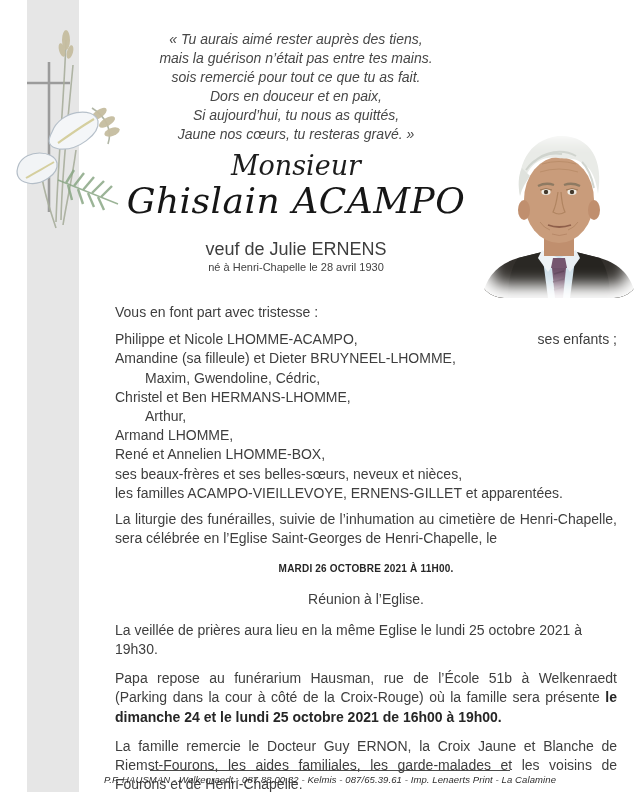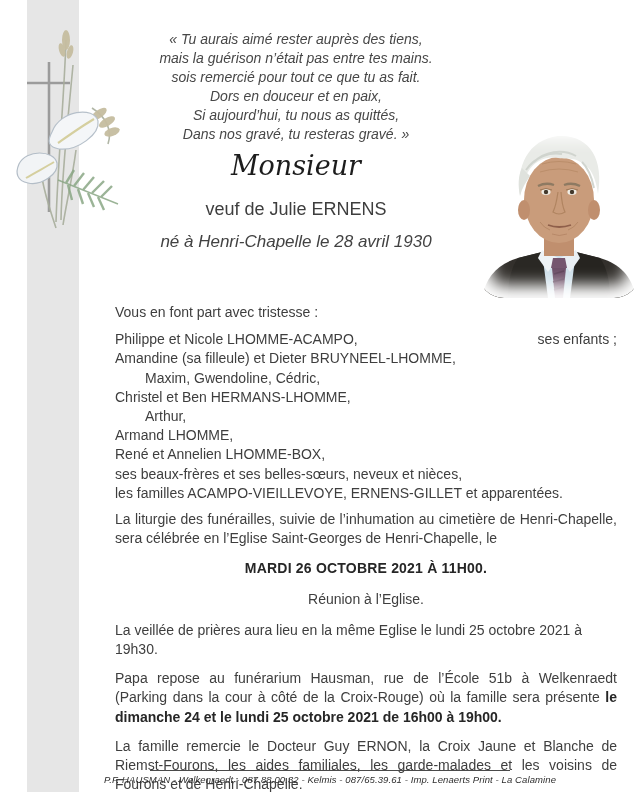--- a/index.html
+++ b/index.html
@@ -10,35 +10,35 @@
   
   .band{position:absolute;left:27px;top:0;width:52px;height:792px;background:#e6e6e6;}
   
   .flowers{position:absolute;left:6px;top:10px;width:150px;height:242px;}
   
   .header{position:absolute;left:96px;top:30px;width:400px;text-align:center;}
   .quote{font-style:italic;font-size:14px;line-height:19px;color:#474747;}
   .m-title{font-family:"DejaVu Serif",serif;font-style:italic;font-size:27px;line-height:31px;color:#1c1c1c;margin-top:6px;}
   .m-name{font-family:"DejaVu Serif",serif;font-style:italic;font-size:36px;line-height:40px;color:#161616;letter-spacing:.5px;}
   .m-sub{font-size:18px;line-height:18px;margin-top:19px;color:#3e3e3e;}
-  .dates{margin-top:14px;font-size:17px;line-height:19px;color:#424242;font-style:italic;}
+  .dates{font-size:11px;line-height:19px;color:#424242;}
   
   .photo{position:absolute;left:478px;top:126px;width:162px;height:172px;border-radius:26px;overflow:hidden;}
   .photo svg{display:block;}
   .photo-fade{position:absolute;inset:0;border-radius:26px;box-shadow:inset 0 0 16px 13px #ffffff;pointer-events:none;}
   
   .bodycol{position:absolute;left:115px;top:303px;width:502px;font-size:14px;line-height:19.2px;color:#3e3e3e;}
   .intro{margin-bottom:8px;}
   .fam-line{display:flex;justify-content:space-between;}
   .indent{padding-left:30px;}
   .right-line{text-align:right;}
   .para{text-align:justify;margin-top:7px;}
   .center-line{text-align:center;margin-top:11px;}
   .bold{font-weight:bold;color:#262626;}
-  .mardi{font-weight:bold;color:#262626;font-size:14px;letter-spacing:.2px;}
+  .mardi{font-weight:bold;color:#262626;font-size:10px;letter-spacing:.2px;}
   
   .footer{position:absolute;left:90px;top:770px;width:480px;text-align:center;}
   .footer-rule{width:360px;margin:0 auto;border-top:1px solid #4a4a4a;}
   .footer-text{font-style:italic;font-size:9.5px;line-height:13px;color:#2e2e2e;margin-top:2px;letter-spacing:.1px;}
 </style>
 </head>
 <body>
 
 <div class="page">
 
@@ -94,23 +94,24 @@
     </svg>
   </div>
 
   <div class="header">
     <div class="quote">
       <div>« Tu aurais aimé rester auprès des tiens,</div>
       <div>mais la guérison n’était pas entre tes mains.</div>
       <div>sois remercié pour tout ce que tu as fait.</div>
       <div>Dors en douceur et en paix,</div>
       <div>Si aujourd’hui, tu nous as quittés,</div>
-      <div>Dans nos gravé, tu resteras gravé. »</div>
+      <div>Jaune nos cœurs, tu resteras gravé. »</div>
     </div>
     <div class="m-title">Monsieur</div>
+    <div class="m-name">Ghislain ACAMPO</div>
     <div class="m-sub">veuf de Julie ERNENS</div>
     <div class="dates">
       <div>né à Henri-Chapelle le 28 avril 1930</div>
     </div>
   </div>
 
   <div class="photo">
     <svg width="162" height="172" viewBox="0 0 162 172">
       <rect x="0" y="0" width="162" height="172" fill="#ffffff"></rect>
 

